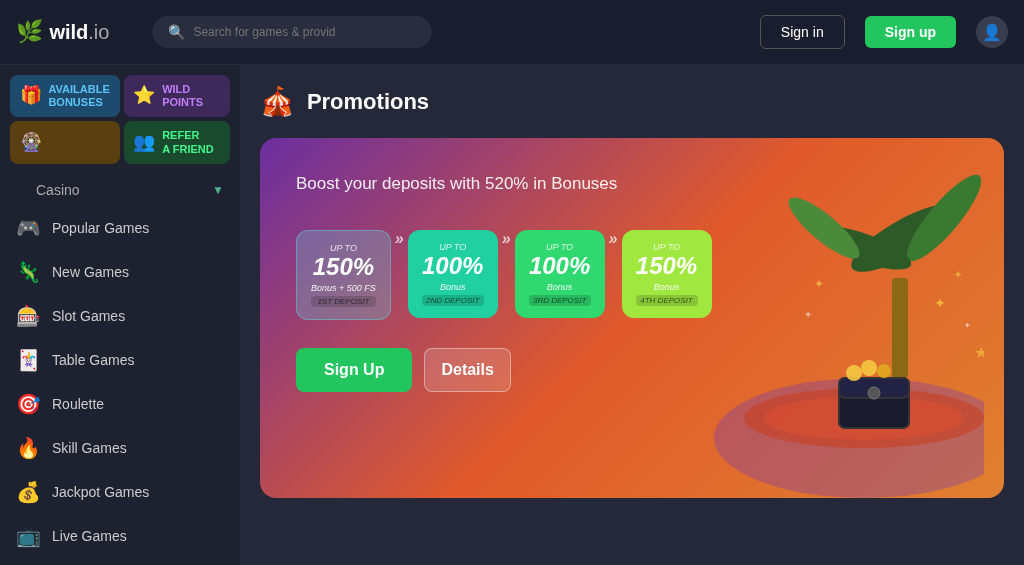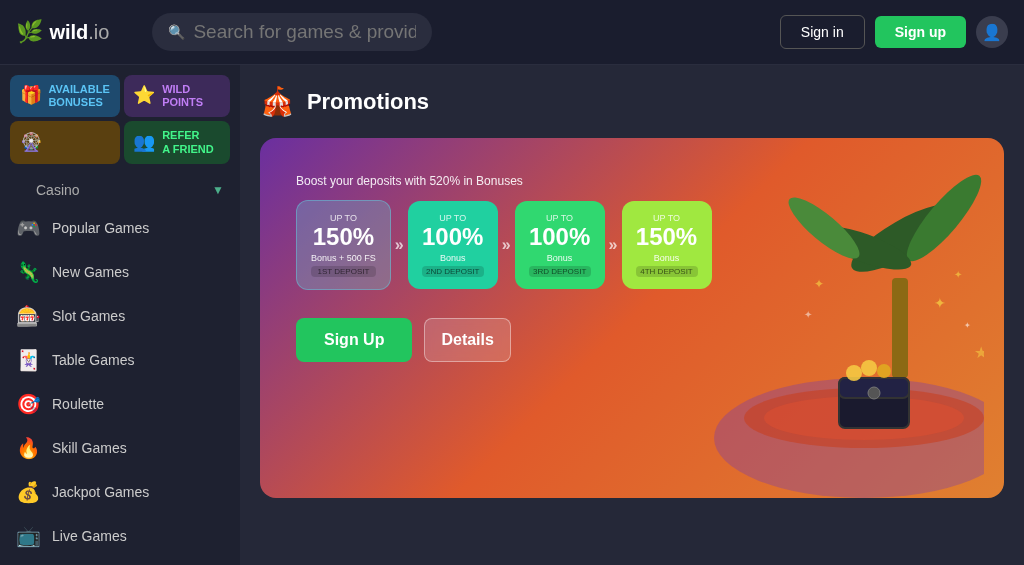--- a/index.html
+++ b/index.html
@@ -47,32 +47,31 @@
       border-radius: 24px;
       display: flex;
       align-items: center;
       padding: 8px 16px;
       gap: 8px;
     }
     .search-bar input {
       background: transparent;
       border: none;
       color: #fca5a5;
-      font-size: 19px;
+      font-size: 12px;
       outline: none;
       width: 100%;
-      text-align: center;
     }
     .search-icon-svg { color: #888; font-size: 14px; }
 
     .header-right {
       margin-left: auto;
       display: flex;
       align-items: center;
-      gap: 10px;
+      gap: 20px;
     }
     .btn-signin {
       background: transparent;
       border: 1px solid #555;
       color: #fff;
       padding: 8px 20px;
       border-radius: 6px;
       cursor: pointer;
       font-size: 14px;
     }
@@ -206,35 +205,36 @@
       font-weight: 900;
       color: #fff;
       text-shadow: 0 2px 8px rgba(0,0,0,0.3);
       max-width: 500px;
       line-height: 1.1;
       margin-bottom: 8px;
       z-index: 1;
       position: relative;
     }
     .promo-subtitle {
-      font-size: 12px;
+      font-size: 17px;
       color: rgba(255,255,255,0.9);
-      margin-bottom: 12px;
+      margin-bottom: 36px;
       z-index: 1;
       position: relative;
     }
 
     
     .deposit-steps {
       display: flex;
-      align-items: center;
+      align-items: flex-start;
       gap: 4px;
       margin-bottom: 28px;
       z-index: 1;
       position: relative;
+      font-style: italic;
     }
     .deposit-step {
       border-radius: 12px;
       padding: 12px 14px;
       text-align: center;
       min-width: 90px;
     }
     .deposit-step.blue-teal { background: rgba(100,200,220,0.3); border: 1px solid rgba(100,200,220,0.5); }
     .deposit-step.teal { background: #20d0a0; }
     .deposit-step.green-teal { background: #30d870; }

